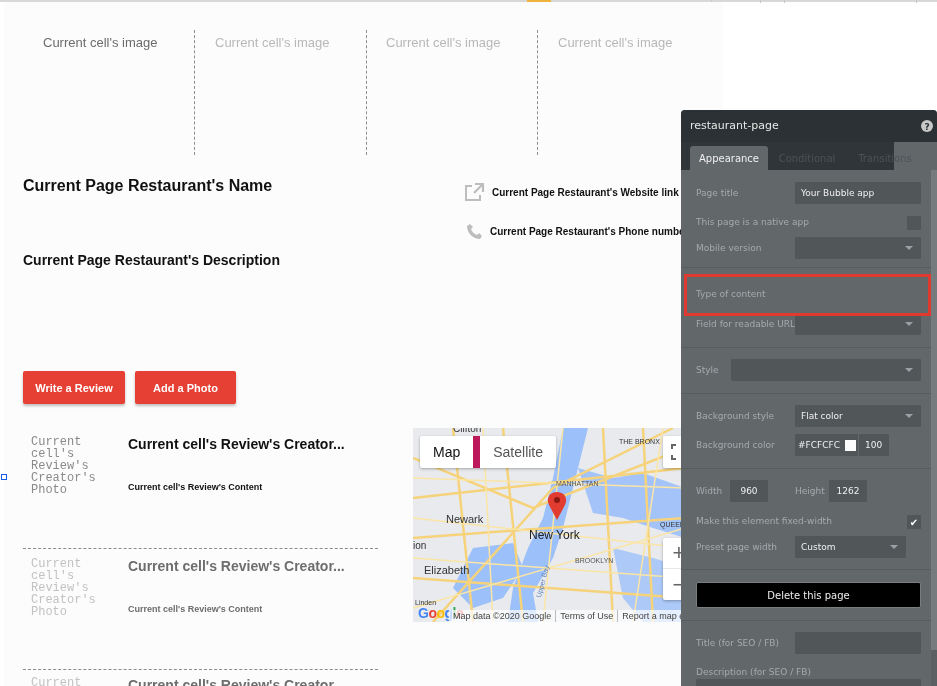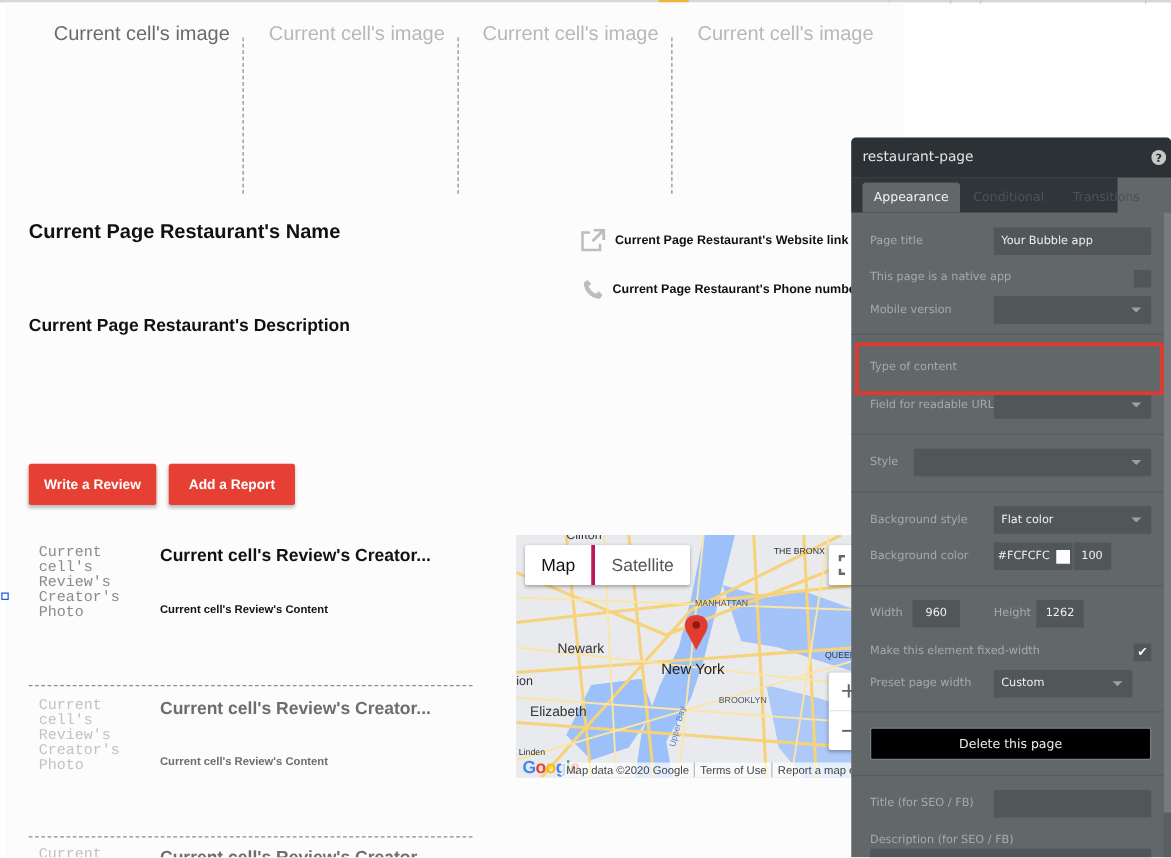--- a/index.html
+++ b/index.html
@@ -8,21 +8,21 @@
 
   
   .ruler { position: absolute; left: 0; top: 0; width: 937px; height: 2px; background: #d8d8d8; }
   .ruler-mark { position: absolute; top: 0; width: 24px; height: 2px; background: #f0b43c; left: 527px; }
   .ruler-tick { position: absolute; top: 0; width: 1px; height: 3px; background: #c8c8c8; }
 
   
   .canvas { position: absolute; left: 4px; top: 2px; width: 719px; height: 684px; background: #fcfcfc; }
 
   
-  .img-cell { position: absolute; top: 12px; height: 125px; font-size: 16px; color: #b8b8b8; text-align: center; }
+  .img-cell { position: absolute; top: 28px; height: 125px; font-size: 13px; color: #b8b8b8; text-align: center; }
   .img-cell.first { color: #6b6b6b; }
   .img-cell span { position: absolute; top: 5px; white-space: nowrap; }
   .vdash { position: absolute; top: 28px; width: 0; height: 125px; border-left: 1px dashed #8c8c8c; }
 
   .rest-name { position: absolute; left: 19px; top: 175px; font-size: 16px; font-weight: bold; color: #111; white-space: nowrap; }
   .rest-desc { position: absolute; left: 19px; top: 250px; font-size: 14px; font-weight: bold; color: #111; white-space: nowrap; }
 
   .link-row { position: absolute; display: flex; align-items: center; white-space: nowrap; font-size: 10px; font-weight: bold; color: #111; }
   .link-row .ic { color: #bdbdbd; margin-right: 7px; display: inline-flex; }
 
@@ -37,21 +37,21 @@
   .review.faded .rv-creator, .review.faded .rv-content { color: #6d6d6d; }
   .hdash { position: absolute; left: 19px; width: 355px; height: 0; border-top: 1px dashed #8c8c8c; }
 
   .sel-handle { position: absolute; left: 1px; top: 474px; width: 6px; height: 6px; border: 1px solid #1a5ce6; background: #fff; }
 
   
   .map { position: absolute; left: 409px; top: 426px; width: 272px; height: 194px; background: #dfe3e6; overflow: hidden; }
   .map svg.bg { position: absolute; left: 0; top: 0; }
   .map-type { position: absolute; left: 7px; top: 8px; height: 32px; display: flex; background: #fff; border-radius: 2px; box-shadow: 0 1px 3px rgba(0,0,0,0.3); }
   .map-type div { padding: 0 13px; display: flex; align-items: center; font-size: 14px; color: #555; cursor: pointer; }
-  .map-type .active { color: #111; font-weight: 500; border-right: 3px solid #be185d; }
+  .map-type .active { color: #111; font-weight: 500; border-right: 7px solid #be185d; }
   .map-fs { position: absolute; left: 250px; top: 8px; width: 32px; height: 32px; background: #fff; border-radius: 2px; box-shadow: 0 1px 3px rgba(0,0,0,0.3); }
   .map-zoom { position: absolute; left: 250px; top: 110px; width: 32px; height: 62px; background: #fff; border-radius: 2px; box-shadow: 0 1px 3px rgba(0,0,0,0.3); }
   .map-zoom div { height: 31px; display: flex; align-items: center; justify-content: center; font-size: 22px; color: #666; cursor: pointer; }
   .map-label { position: absolute; white-space: nowrap; color: #333; }
   .map-attr { position: absolute; left: 36px; bottom: 0; height: 12px; display: flex; font-size: 9px; color: #444; background: rgba(255,255,255,0.7); white-space: nowrap; margin-top: 47px; }
   .map-attr span { padding: 0 4px; border-right: 1px solid #bbb; line-height: 12px; }
   .google-logo { position: absolute; left: 5px; bottom: 1px; font-size: 14px; font-weight: bold; letter-spacing: -0.5px; text-align: right; }
 
   
   .panel { position: absolute; left: 681px; top: 110px; width: 256px; height: 576px; background: #62676a; border-radius: 4px 4px 0 0; overflow: hidden; font-family: "DejaVu Sans", sans-serif; }
@@ -118,21 +118,21 @@
     <div class="link-row" style="left:462px;top:221px;width:217px;overflow:hidden">
       <span class="ic">
         <svg width="17" height="17" viewBox="0 0 17 17">
             <path d="M4 1l3 3-2 2c1 3 3 5 6 6l2-2 3 3-2 3C7 16 1 10 1 3z" fill="#bdbdbd"></path>
           </svg>
       </span>
       <span>Current Page Restaurant's Phone number</span>
     </div>
 
     <button class="btn-red" style="left:19px;width:102px">Write a Review</button>
-    <button class="btn-red" style="left:131px;width:101px">Add a Report</button>
+    <button class="btn-red" style="left:131px;width:101px">Add a Photo</button>
 
     <div class="review" style="top:434px;height:110px">
       <div class="rv-photo" style="top:0">Current cell's Review's Creator's Photo</div>
       <div class="rv-creator" style="top:0">Current cell's Review's Creator...</div>
       <div class="rv-content" style="top:46px">Current cell's Review's Content</div>
     </div>
     <div class="hdash" style="top:546px"></div>
     <div class="review faded" style="top:556px;height:110px">
       <div class="rv-photo" style="top:0">Current cell's Review's Creator's Photo</div>
       <div class="rv-creator" style="top:0">Current cell's Review's Creator...</div>

